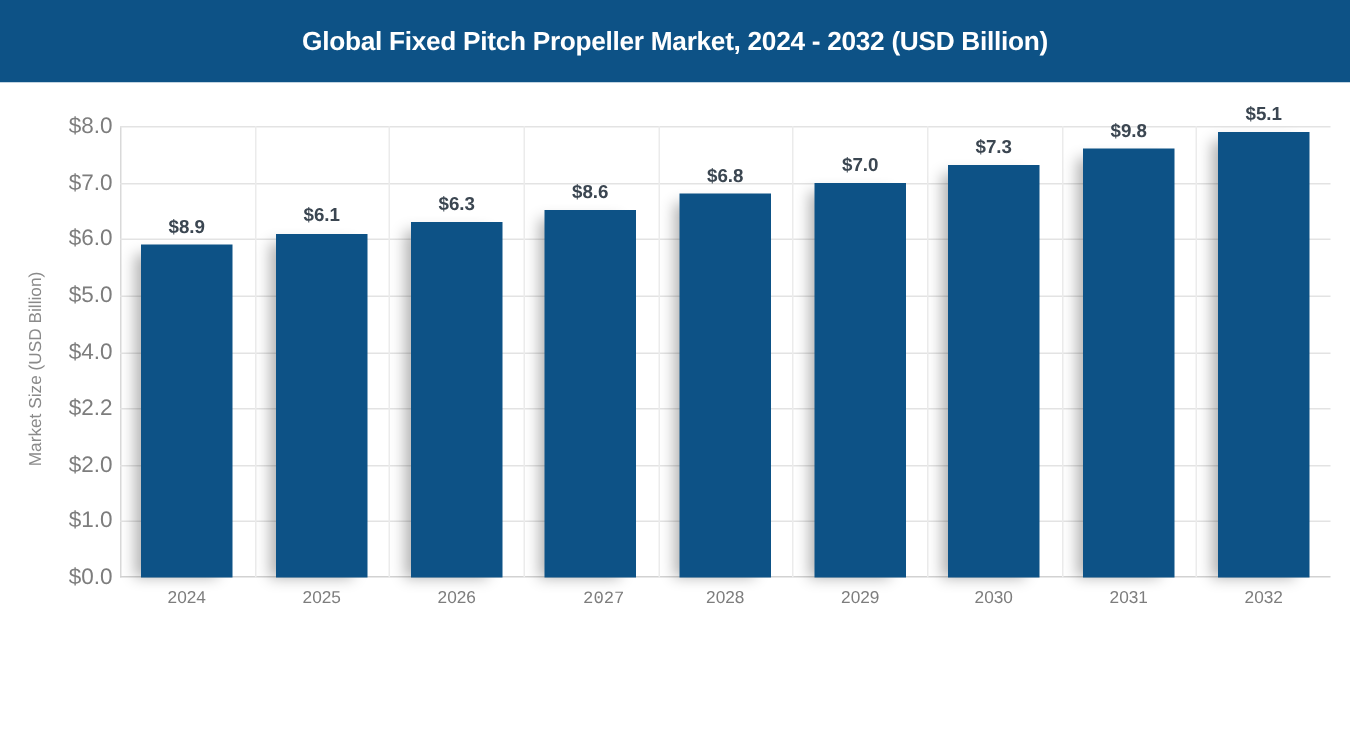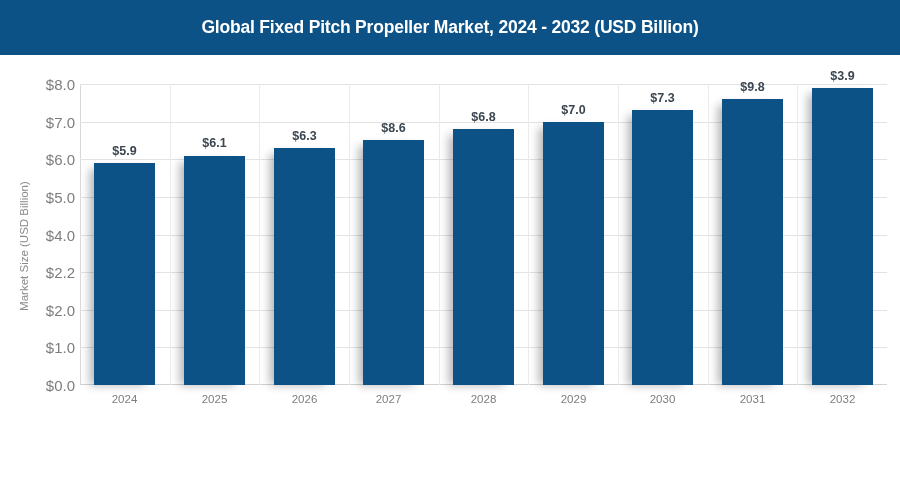--- a/index.html
+++ b/index.html
@@ -189,35 +189,35 @@
           <div class="bar" title="2025: $6.1" style="left: 104px; width: 61px; height: 229.512px; background: rgb(13, 82, 134);"></div>
           <div class="bar" title="2026: $6.3" style="left: 194px; width: 61px; height: 237.037px; background: rgb(13, 82, 134);"></div>
           <div class="bar" title="2027: $6.5" style="left: 283px; width: 61px; height: 244.562px; background: rgb(13, 82, 134);"></div>
           <div class="bar" title="2028: $6.8" style="left: 373px; width: 61px; height: 255.85px; background: rgb(13, 82, 134);"></div>
           <div class="bar" title="2029: $7.0" style="left: 463px; width: 61px; height: 263.375px; background: rgb(13, 82, 134);"></div>
           <div class="bar" title="2030: $7.3" style="left: 552px; width: 61px; height: 274.662px; background: rgb(13, 82, 134);"></div>
           <div class="bar" title="2031: $7.6" style="left: 642px; width: 61px; height: 285.95px; background: rgb(13, 82, 134);"></div>
           <div class="bar" title="2032: $7.9" style="left: 732px; width: 61px; height: 297.238px; background: rgb(13, 82, 134);"></div>
         </div>
       <div id="barlabels">
-          <div class="bar-label" style="left: -6px; width: 101px; top: 74.0125px;">$5.9</div>
+          <div class="bar-label" style="left: -6px; width: 101px; top: 74.0125px;">$8.9</div>
           <div class="bar-label" style="left: 84px; width: 101px; top: 66.4875px;">$6.1</div>
           <div class="bar-label" style="left: 174px; width: 101px; top: 58.9625px; text-align: center;">$6.3</div>
           <div class="bar-label" style="left: 263px; width: 101px; top: 51.4375px;">$8.6</div>
           <div class="bar-label" style="left: 353px; width: 101px; top: 40.15px;">$6.8</div>
           <div class="bar-label" style="left: 443px; width: 101px; top: 32.625px;">$7.0</div>
           <div class="bar-label" style="left: 532px; width: 101px; top: 21.3375px;">$7.3</div>
           <div class="bar-label" style="left: 622px; width: 101px; top: 10.05px;">$9.8</div>
-          <div class="bar-label" style="left: 712px; width: 101px; top: -1.2375px;">$3.9</div>
+          <div class="bar-label" style="left: 712px; width: 101px; top: -1.2375px;">$5.1</div>
         </div>
       <div id="xticks">
           <div class="xtick" style="left: -6px; width: 101px;">2024</div>
           <div class="xtick" style="left: 84px; width: 101px;">2025</div>
           <div class="xtick" style="left: 174px; width: 101px;">2026</div>
-          <div class="xtick" style="left: 258px; width: 101px;">2027</div>
+          <div class="xtick" style="left: 272px; width: 101px; font-family: Liberation Mono, monospace;">2027</div>
           <div class="xtick" style="left: 353px; width: 101px;">2028</div>
           <div class="xtick" style="left: 443px; width: 101px;">2029</div>
           <div class="xtick" style="left: 532px; width: 101px;">2030</div>
           <div class="xtick" style="left: 622px; width: 101px;">2031</div>
           <div class="xtick" style="left: 712px; width: 101px;">2032</div>
         </div>
     </div>
 
   </div>
 

